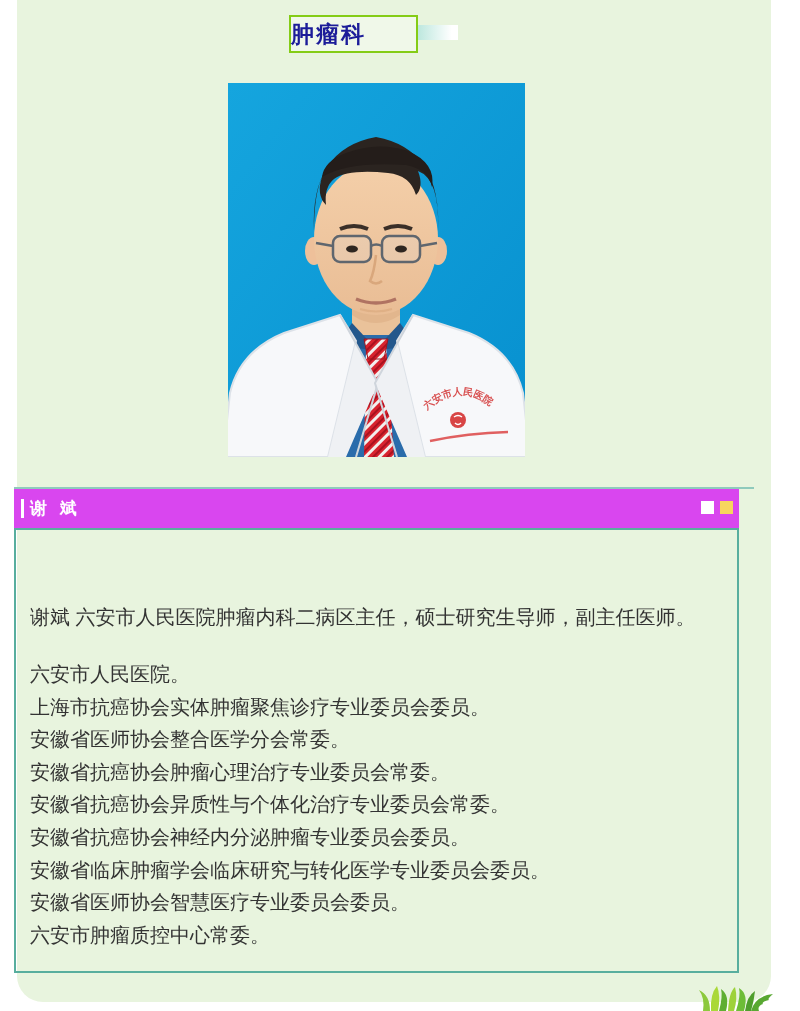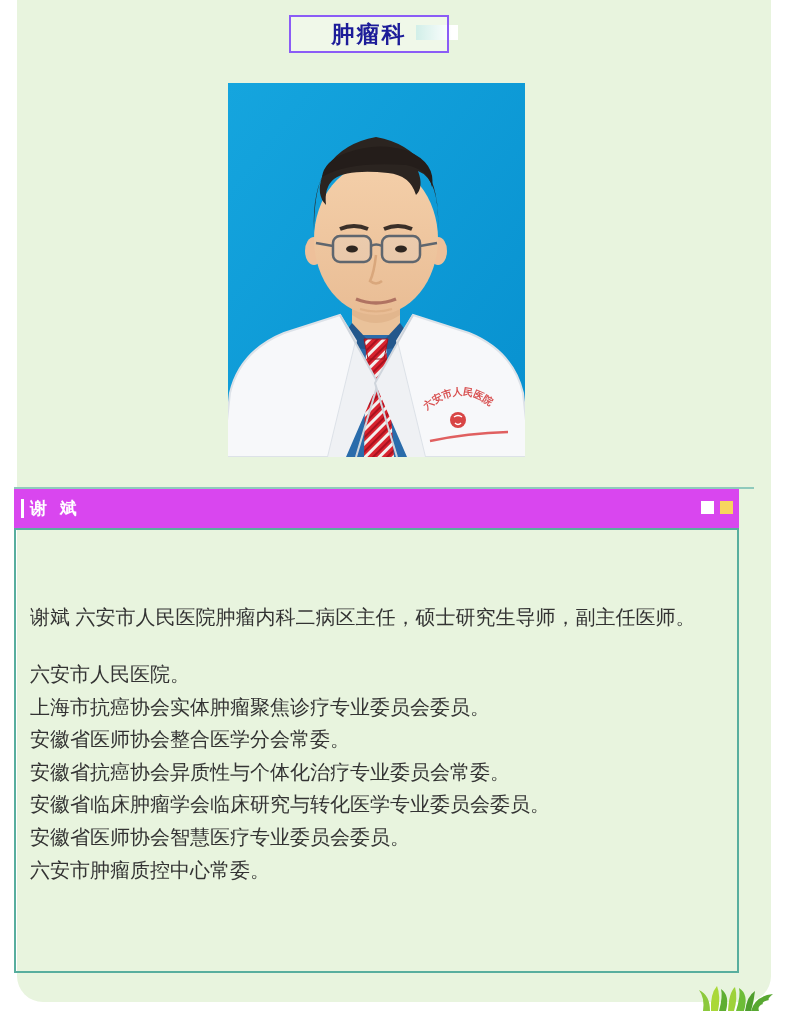--- a/index.html
+++ b/index.html
@@ -5,23 +5,23 @@
   * { margin:0; padding:0; box-sizing:border-box; }
   html,body { width:800px; height:1011px; background:#ffffff; overflow:hidden;
               font-family:"Liberation Sans","DejaVu Sans",sans-serif; }
   .stage { position:relative; width:800px; height:1011px; background:#ffffff; }
 
   
   .green-panel { position:absolute; left:17px; top:0; width:754px; height:1002px;
                  background:#e8f4de; border-radius:0 0 26px 26px; }
 
   
-  .dept-box { position:absolute; left:289px; top:15px; width:160px; height:38px;
-              border:2px solid #8b5cf6; background:rgba(255,255,255,0.35);
-              display:flex; align-items:center; justify-content:center; z-index:2; }
+  .dept-box { position:absolute; left:289px; top:15px; width:129px; height:38px;
+              border:2px solid #84cc16; background:rgba(255,255,255,0.35);
+              display:flex; align-items:center; z-index:2; }
   .dept-box span { font-size:23px; font-weight:bold; color:#1c1c99; letter-spacing:2px; }
   .dept-swatch { position:absolute; left:416px; top:25px; width:42px; height:15px;
                  background:linear-gradient(90deg,#b9e6dc 0%,#ffffff 85%); z-index:1; }
 
   
   .portrait { position:absolute; left:228px; top:83px; width:297px; height:374px; }
   .portrait svg { display:block; width:100%; height:100%; }
 
   
   .thin-line { position:absolute; left:14px; top:487px; width:740px; height:2px;
@@ -138,21 +138,23 @@
     <div class="sq sq-white"></div>
     <div class="sq sq-yellow"></div>
   </div>
 
   <div class="content-box">
     <div class="intro">谢斌 六安市人民医院肿瘤内科二病区主任，硕士研究生导师，副主任医师。</div>
     <div class="gap"></div>
     <div class="tline">六安市人民医院。</div>
     <div class="tline">上海市抗癌协会实体肿瘤聚焦诊疗专业委员会委员。</div>
     <div class="tline">安徽省医师协会整合医学分会常委。</div>
+    <div class="tline">安徽省抗癌协会肿瘤心理治疗专业委员会常委。</div>
     <div class="tline">安徽省抗癌协会异质性与个体化治疗专业委员会常委。</div>
+    <div class="tline">安徽省抗癌协会神经内分泌肿瘤专业委员会委员。</div>
     <div class="tline">安徽省临床肿瘤学会临床研究与转化医学专业委员会委员。</div>
     <div class="tline">安徽省医师协会智慧医疗专业委员会委员。</div>
     <div class="tline">六安市肿瘤质控中心常委。</div>
   </div>
 
   <div class="grass">
     <svg viewBox="0 0 80 25" preserveAspectRatio="none">
       <path d="M6,25 Q8,12 2,4 Q13,9 13,25 Z" fill="#8cc93c"></path>
       <path d="M14,25 Q13,8 20,0 Q24,10 21,25 Z" fill="#aad838"></path>
       <path d="M22,25 Q26,10 24,3 Q33,9 29,25 Z" fill="#5fae32"></path>

